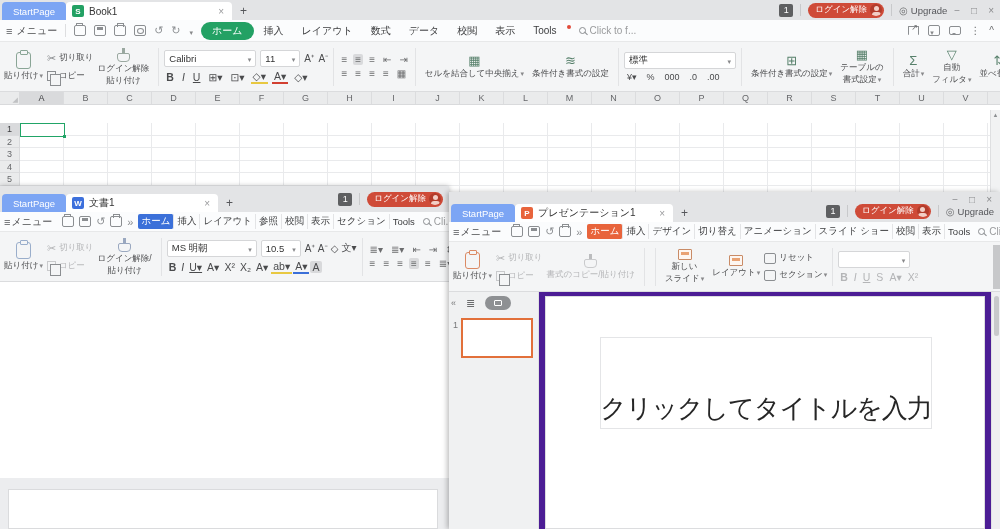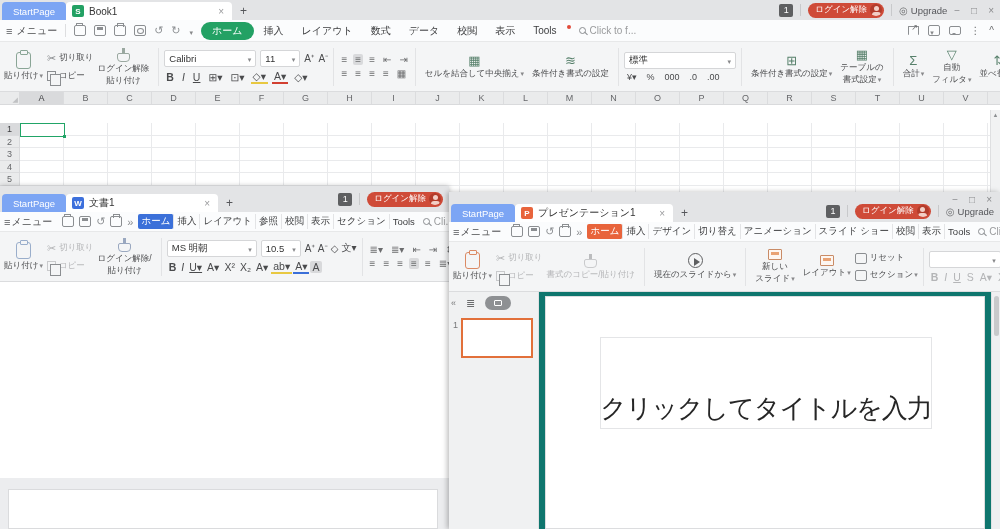--- a/index.html
+++ b/index.html
@@ -141,21 +141,21 @@
   .icslide{width:14px;height:11px;border:1px solid #C98B66;border-radius:1px;position:relative;background:#FDF6F1}
   .icslide::before{content:"";position:absolute;left:2px;top:2px;right:2px;height:3px;background:#E9A273}
   .ppstrip{width:7px;height:44px;background:#C7C8CA;margin-left:3px}
   .ppbody{position:absolute;left:0;top:100px;right:0;bottom:0;display:flex}
   .thpanel{width:90px;background:#F0F1F2;border-right:1px solid #E0E1E3;position:relative;font-size:9px;color:#77787A}
   .thhead{display:flex;align-items:center;gap:10px;height:22px;padding:0 4px 0 2px}
   .viewpill{width:26px;height:14px;border-radius:7px;background:#8E9093;display:flex;align-items:center;justify-content:center}
   .viewpill i{width:8px;height:6px;border:1px solid #fff;border-radius:1px;display:block}
   .thumb{position:absolute;left:12px;top:26px;width:72px;height:40px;background:#fff;border:2px solid #E2703A}
   .thnum{position:absolute;left:4px;top:28px}
-  .slidearea{flex:1;background:#0f766e;position:relative}
+  .slidearea{flex:1;background:#4c1d95;position:relative}
   .slide{position:absolute;left:6px;top:4px;width:440px;bottom:0;background:#fff;border:1px solid #DCDDDF}
   .titlebox{position:absolute;left:54px;top:40px;width:332px;height:92px;border:1px solid #E4E5E7;
     display:flex;align-items:flex-end;justify-content:center;padding-bottom:2px}
   .titletext{font-size:26px;color:#262626;letter-spacing:-1px;white-space:nowrap}
   .subbox{position:absolute;left:54px;top:132px;width:332px;height:54px;border:1px solid #E8E9EB;border-top:none;
     display:flex;justify-content:center;padding-top:7px}
   .subtext{font-size:12px;color:#333}
   .ppscroll{position:absolute;right:0;top:0;bottom:0;width:9px;background:#EFEFF1;border-left:1px solid #E0E1E3}
   .ppscroll .thumb2{margin:4px 1.5px 0;height:40px;background:#C8C9CB;border-radius:3px}
 </style>
@@ -578,24 +578,20 @@
       <span>
         <span class="iccopy"></span>
         <span>コピー</span>
       </span>
     </div>
     <div class="bigbtn gray" style="--c:#BBBCBE">
       <span class="brush"></span>
       <span>書式のコピー/貼り付け</span>
     </div>
     <div class="vsep"></div>
-    <div class="bigbtn">
-      <span class="playc"></span>
-      <span class="dd">現在のスライドから</span>
-    </div>
     <div class="vsep"></div>
     <div class="bigbtn">
       <span class="icslide"></span>
       <span>新しい</span>
       <span class="dd">スライド</span>
     </div>
     <div class="bigbtn">
       <span class="icslide"></span>
       <span class="dd">レイアウト</span>
     </div>

